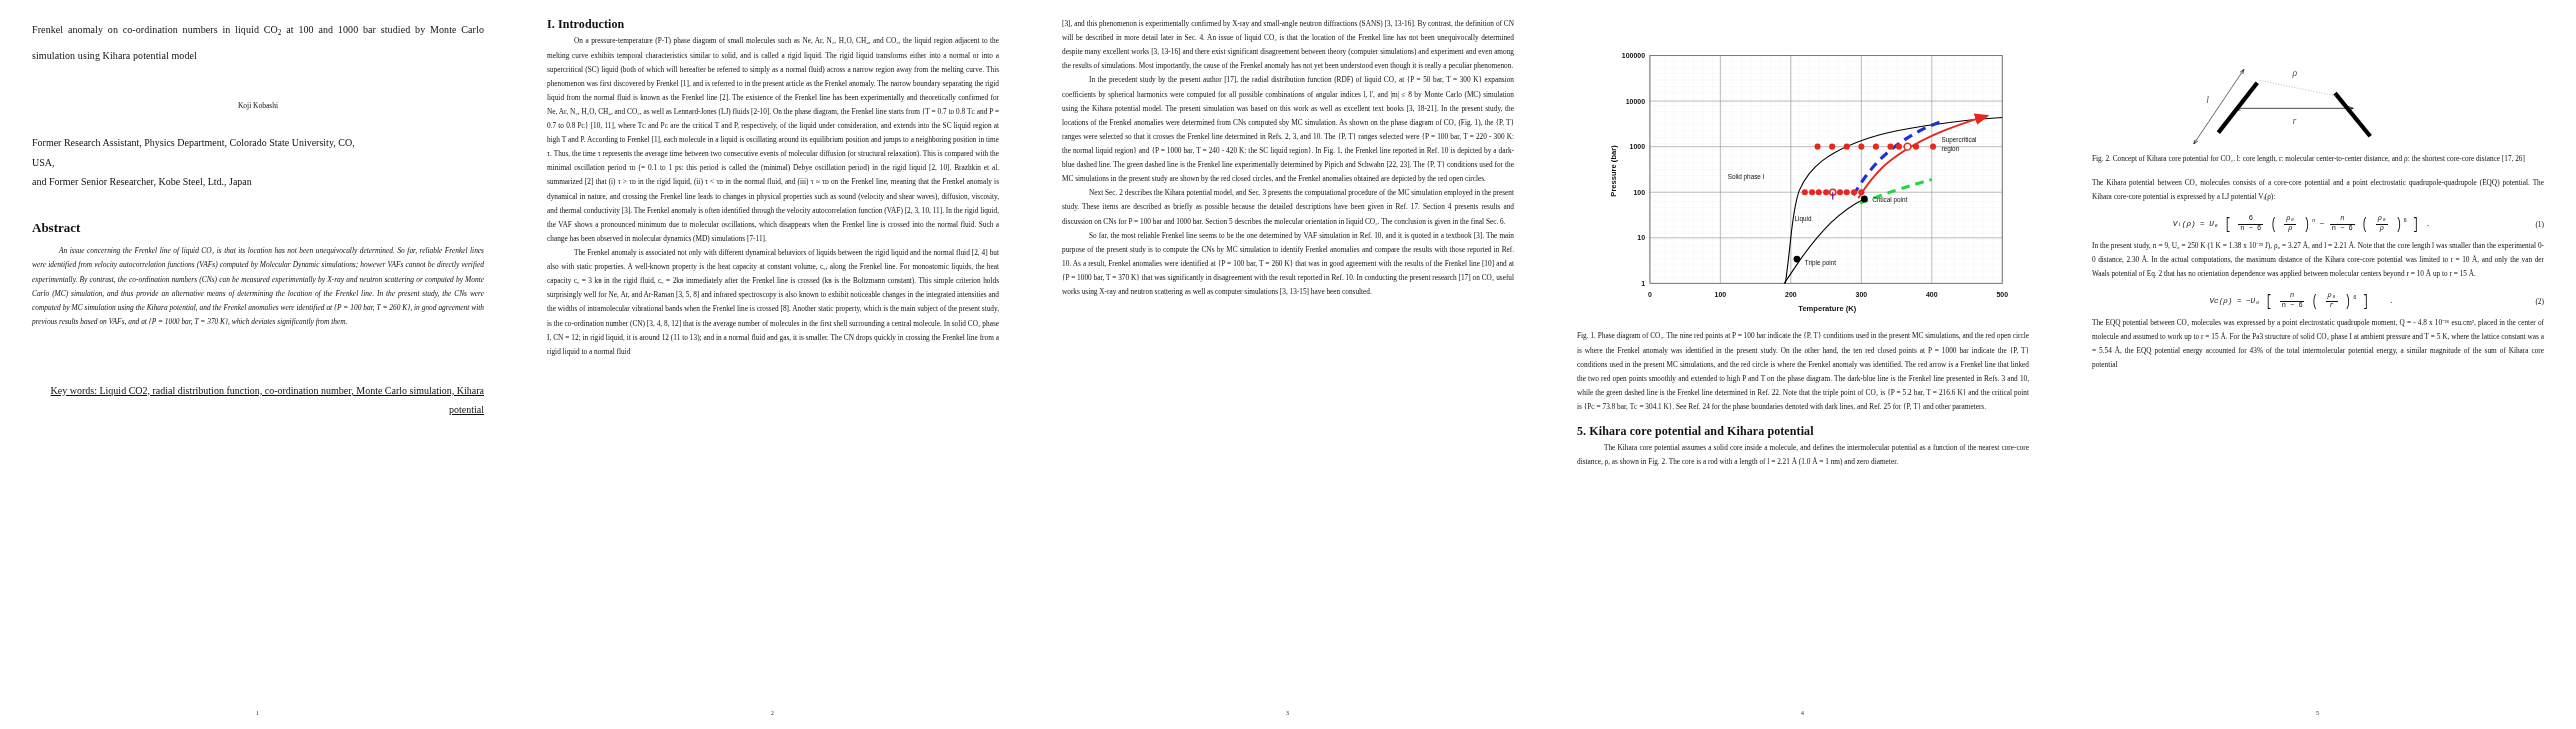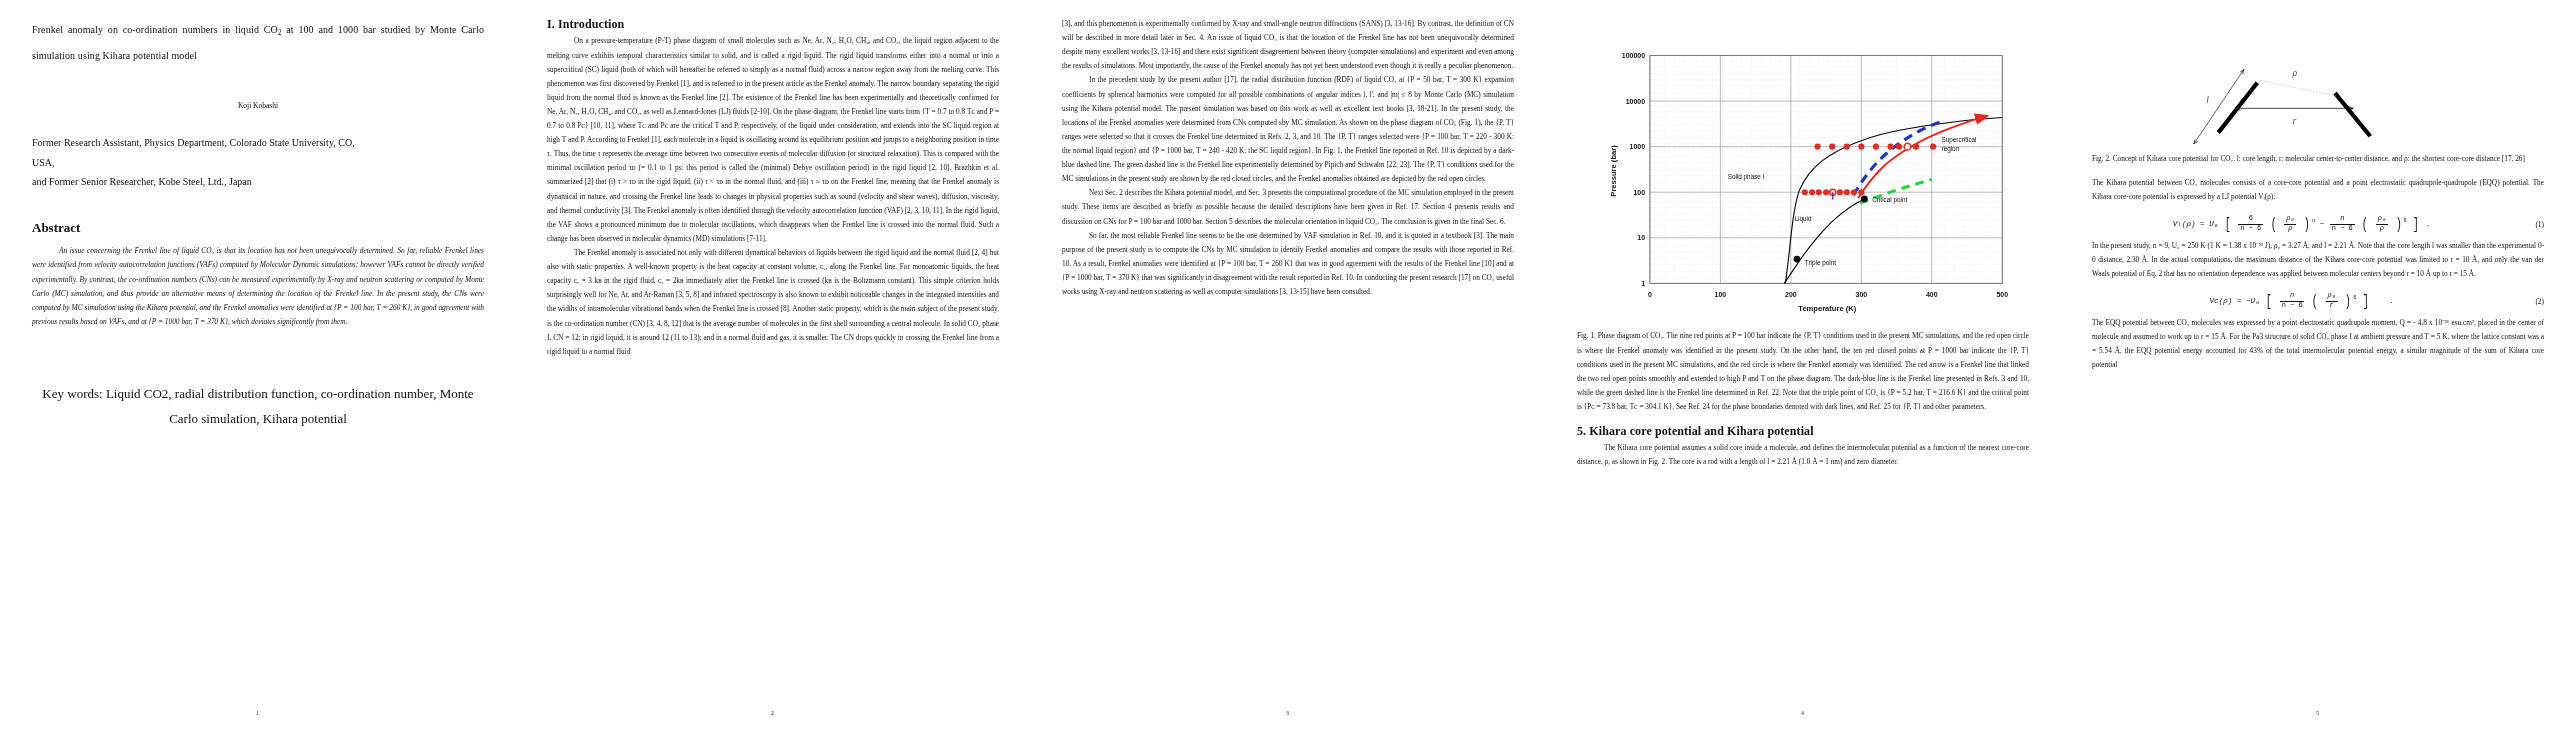--- a/index.html
+++ b/index.html
@@ -82,23 +82,24 @@
     margin-top: 8.5px;
     font-size: 7.4px;
     line-height: 1.93;
     text-align: justify;
     text-indent: 27px;
     hyphens: auto;
     font-style: italic;
   }
   .keywords {
     margin-top: 51px;
-    font-size: 13px;
+    font-size: 10px;
     line-height: 1.93;
-    text-align: center;
+    text-align: right;
+    text-decoration: underline;
   }
 
   
   .body-head {
     font-weight: bold;
     font-size: 12px;
     margin-bottom: 2.4px;
     letter-spacing: 0.1px;
   }
   .para {

